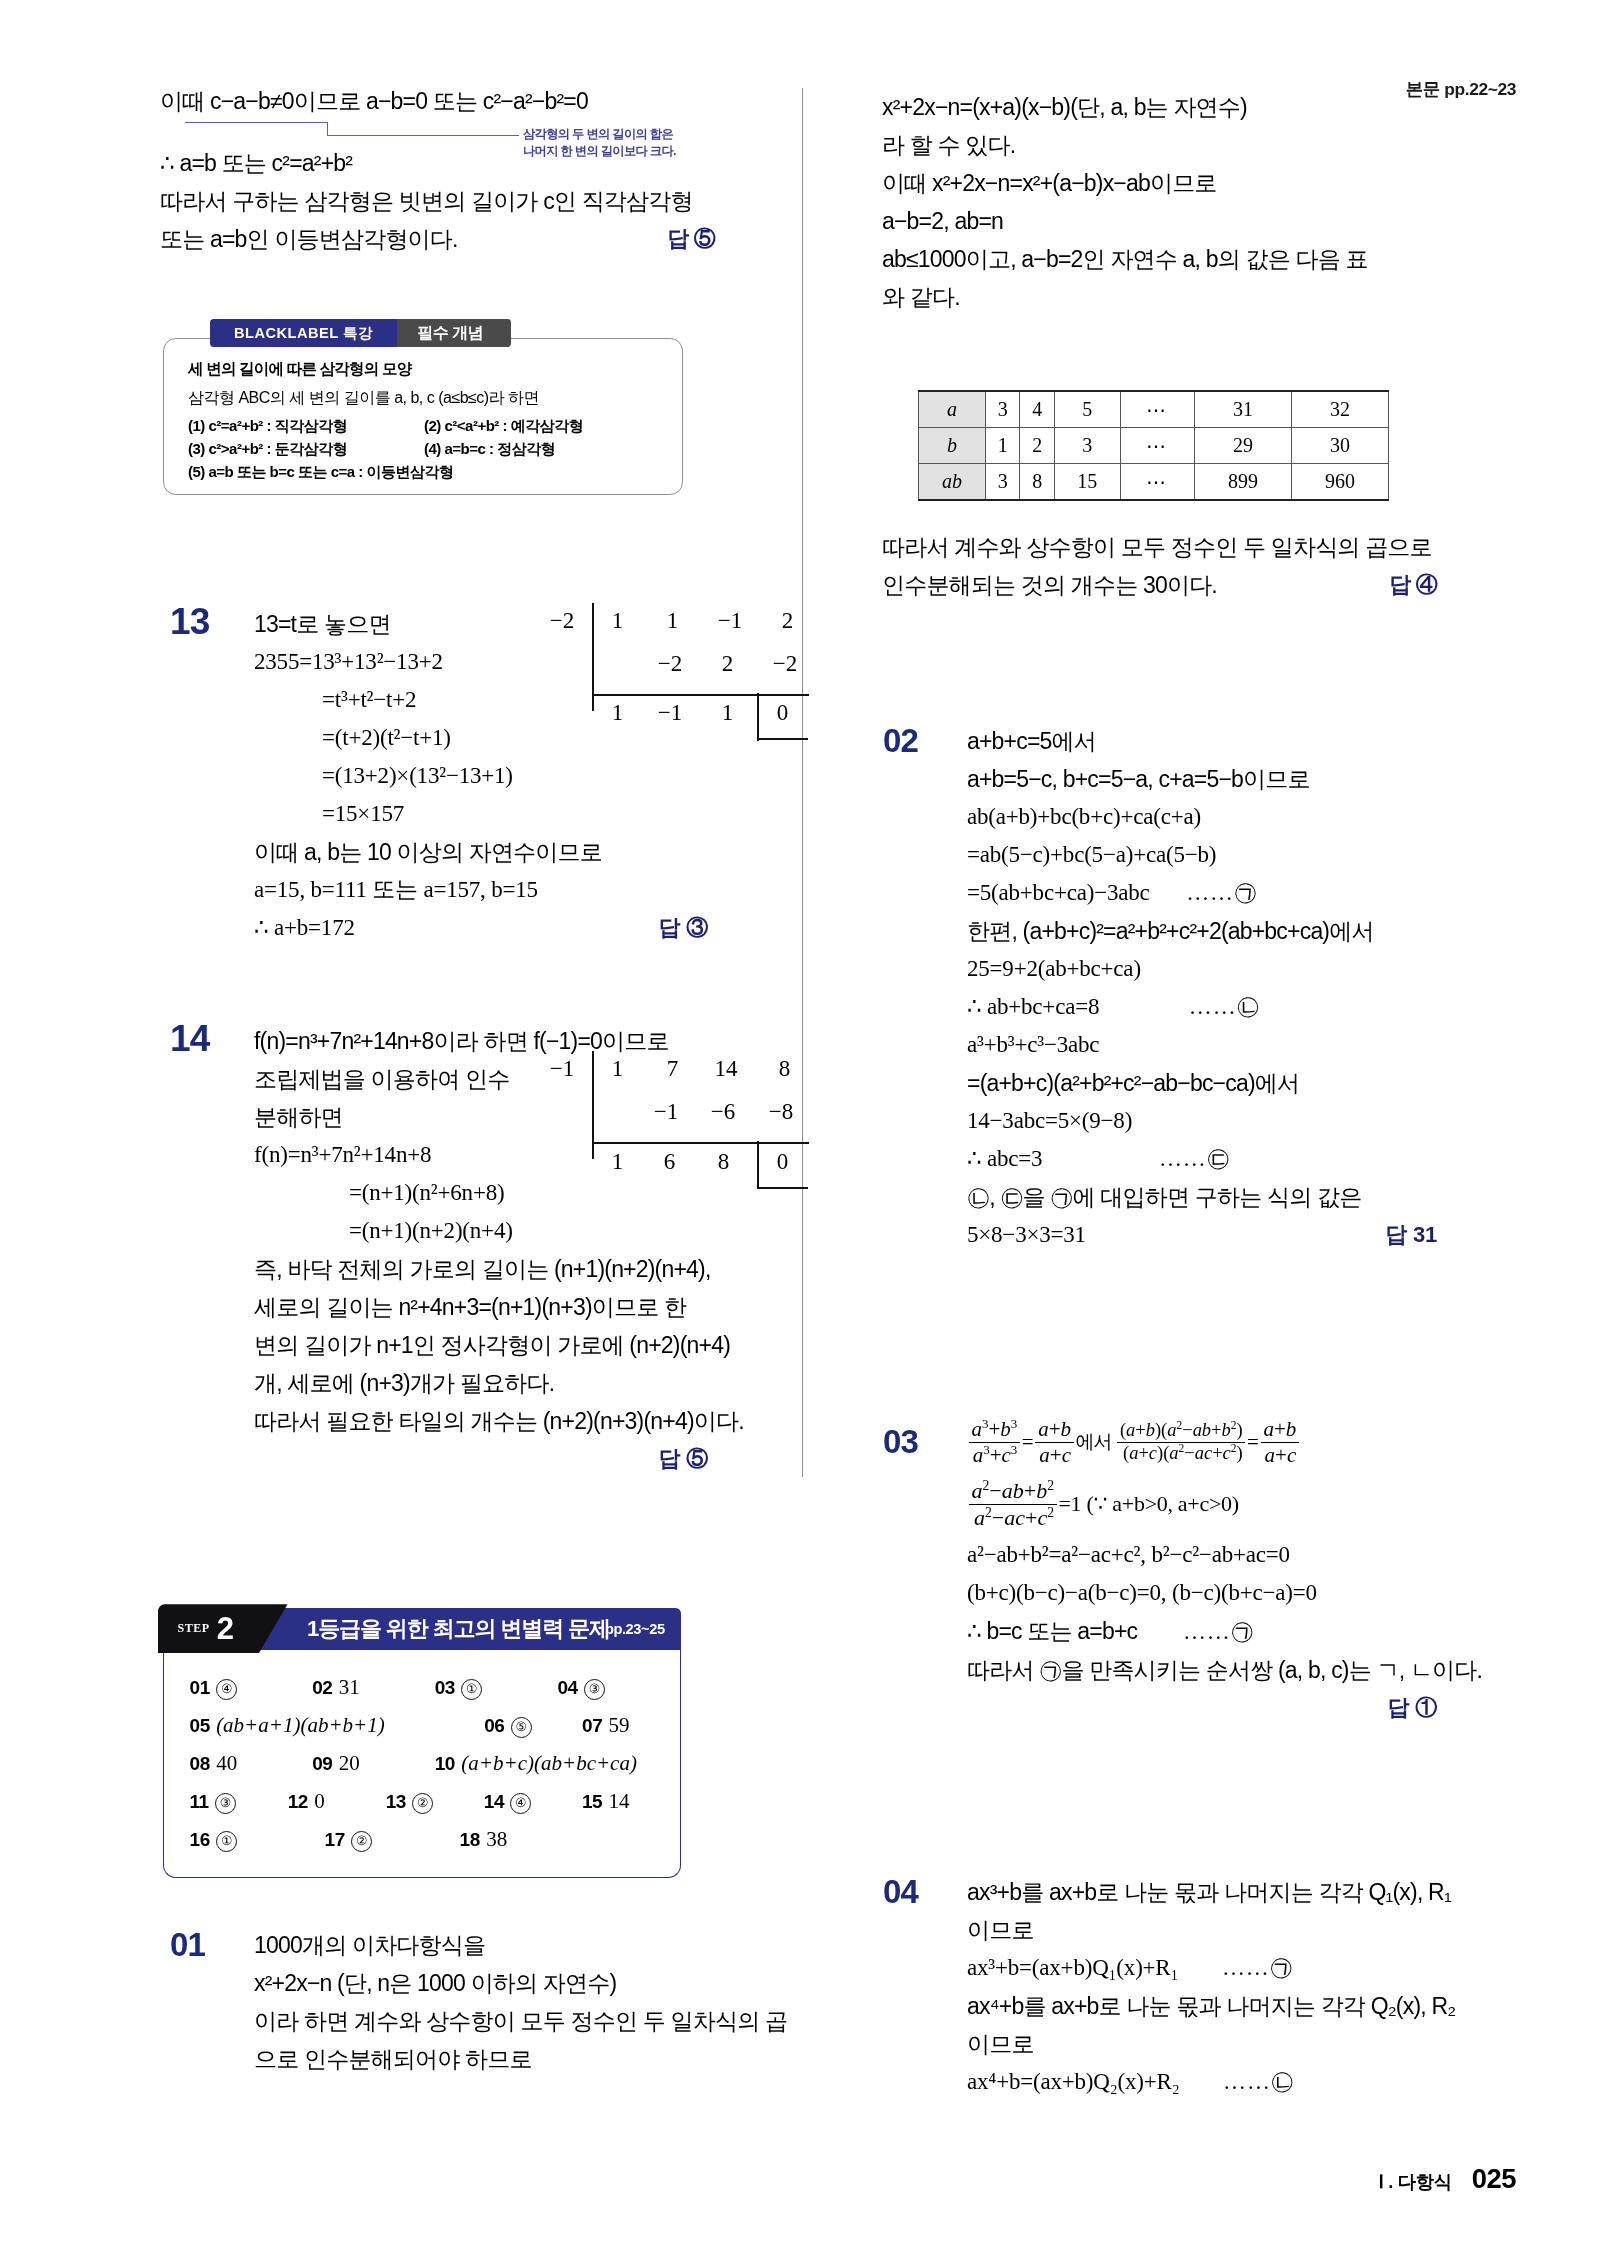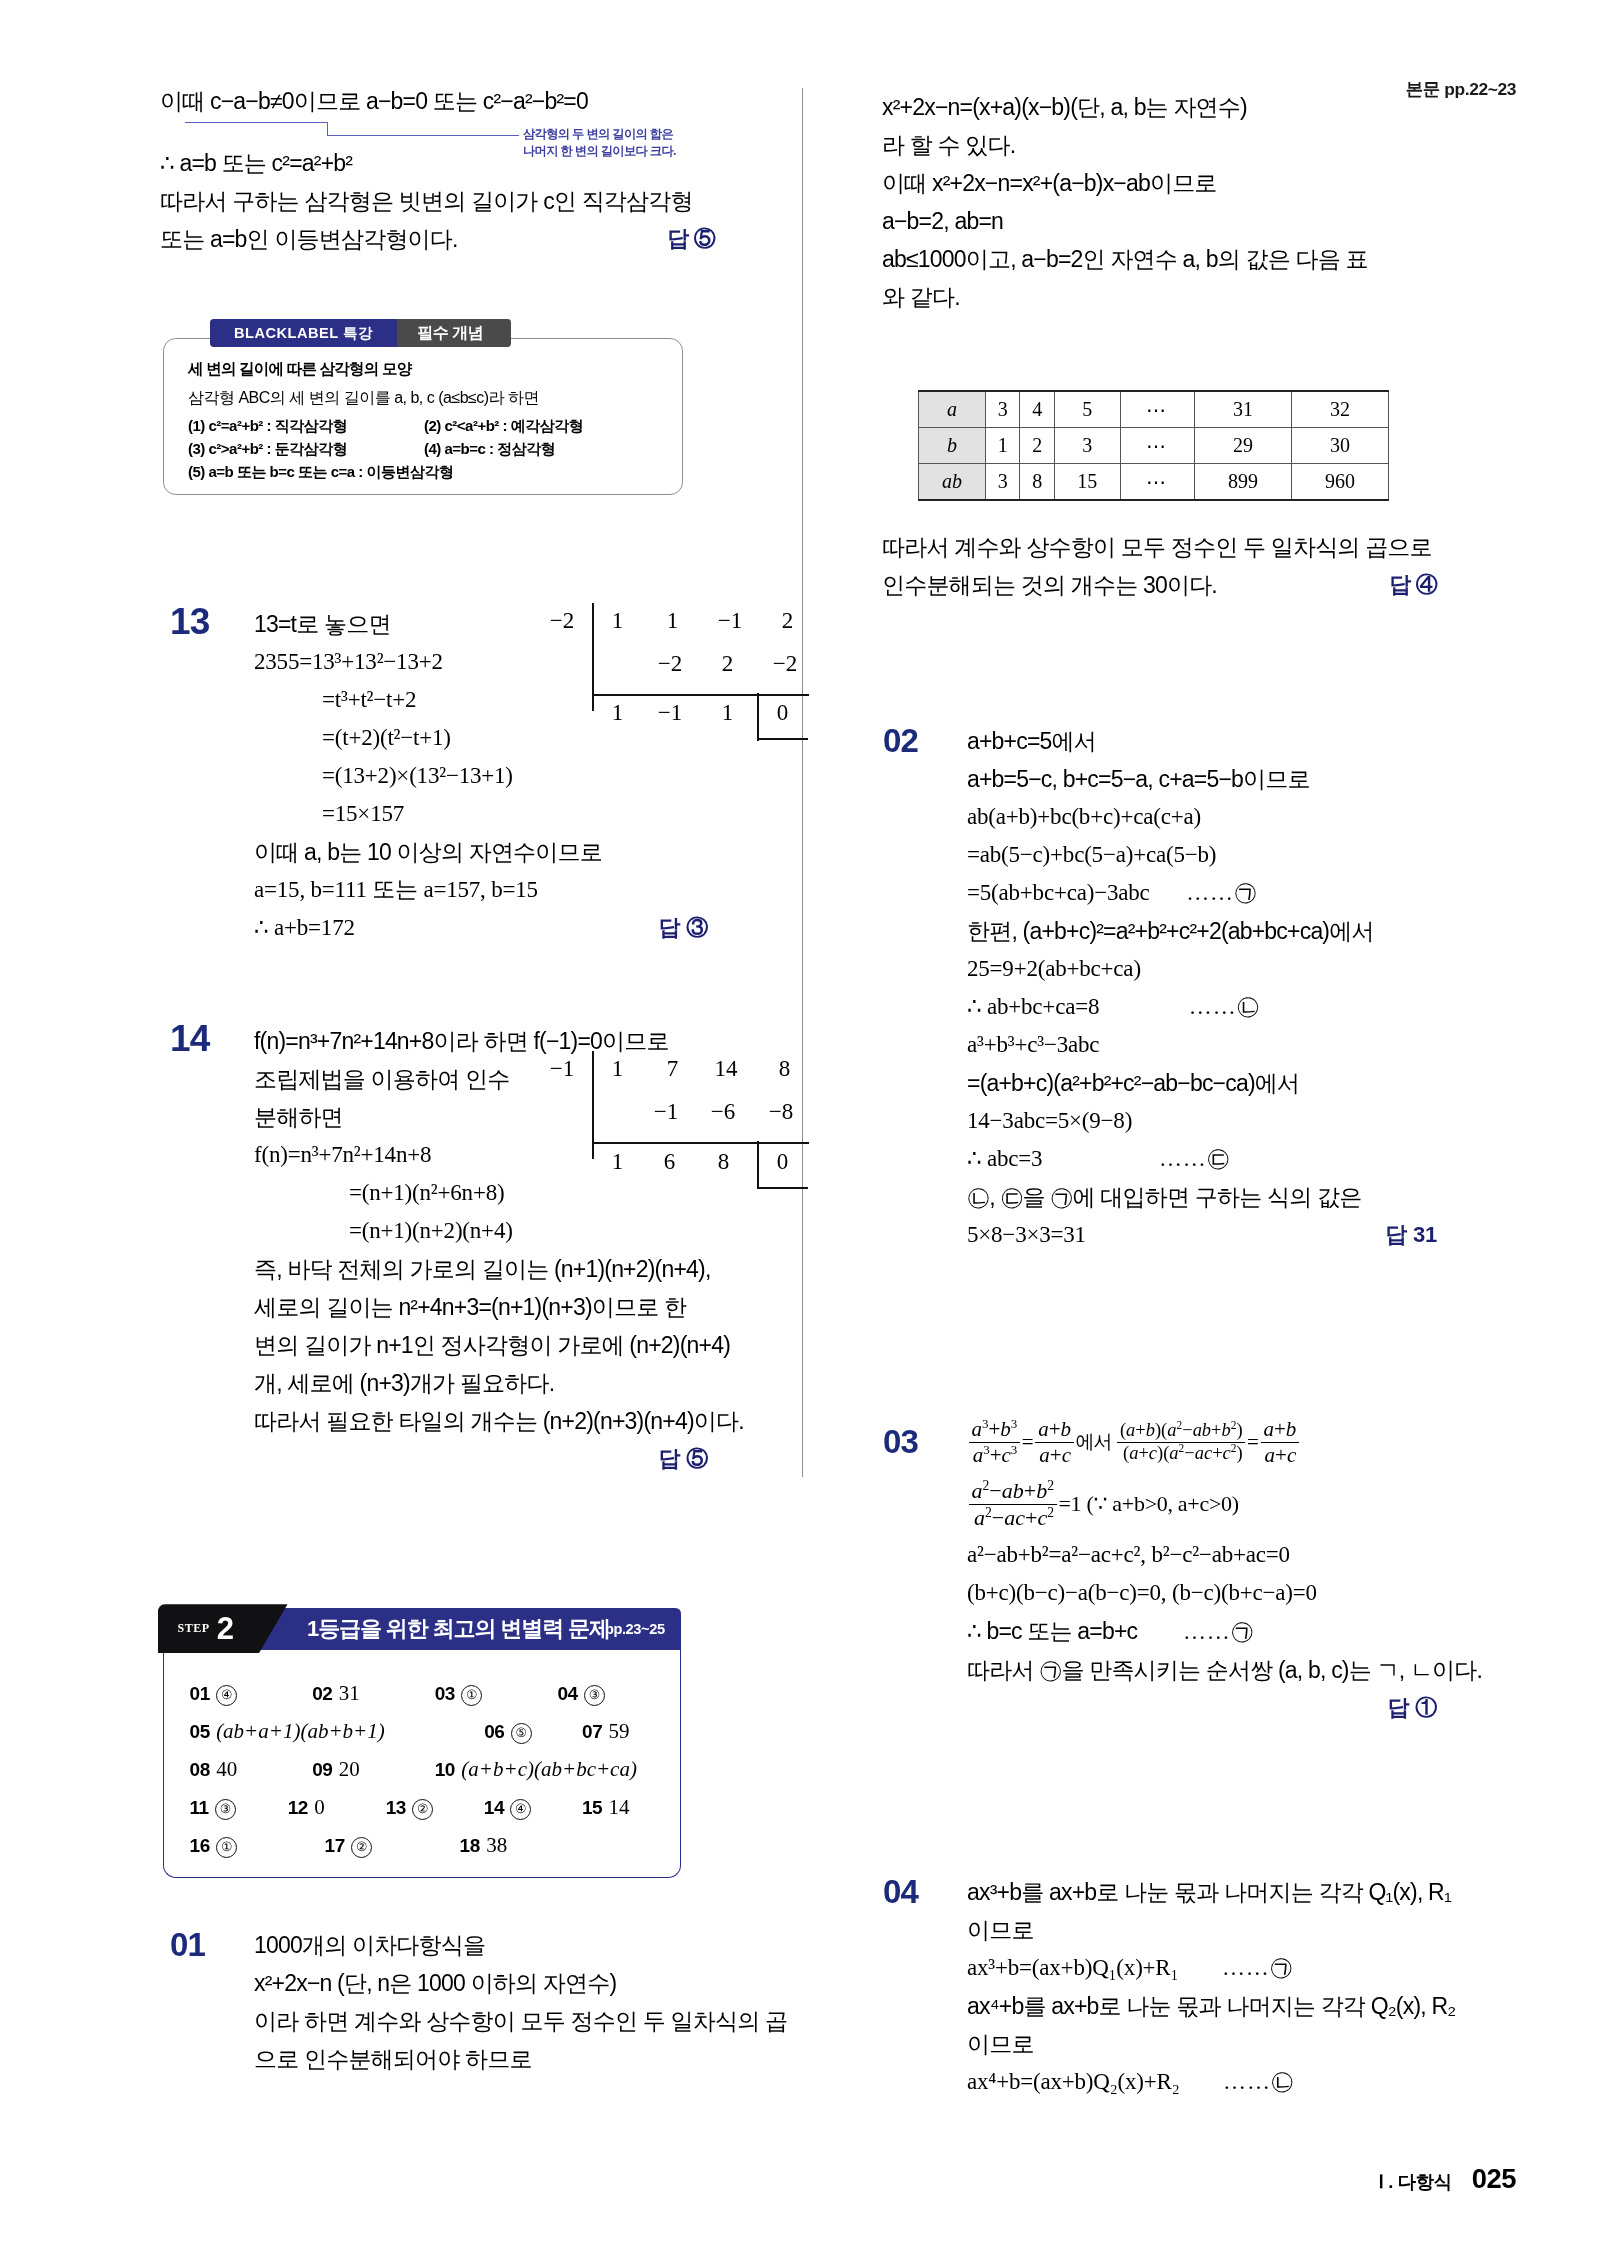--- a/index.html
+++ b/index.html
@@ -173,21 +173,21 @@
     position:absolute; right:16.4px; top:12.8px; color:#ffffff;
     font-family:"Liberation Sans", sans-serif; font-size:14.6px; font-weight:600;
     letter-spacing:-0.4px;
   }
   .step-body {
     border:1.5px solid #2b2f86; border-top:none;
     border-radius:0 0 12.8px 12.8px;
     padding:18.3px 0 18.3px 25.6px;
     min-height:137px;
   }
-  .akey-row { display:flex; height:38px; align-items:flex-end; }
+  .akey-row { display:flex; height:38px; align-items:center; }
   .akey {
     font-size:21px; white-space:nowrap;
   }
   .akey b {
     font-family:"Liberation Sans", sans-serif; font-weight:800; font-size:19px;
     margin-right:6.4px; letter-spacing:-0.5px;
   }
   .w1 { width:135px; } .w2 { width:135px; } .w3 { width:135px; } .w4 { width:135px; }
   .wide { width:406px; }
   .wide2 { width:270px; }

